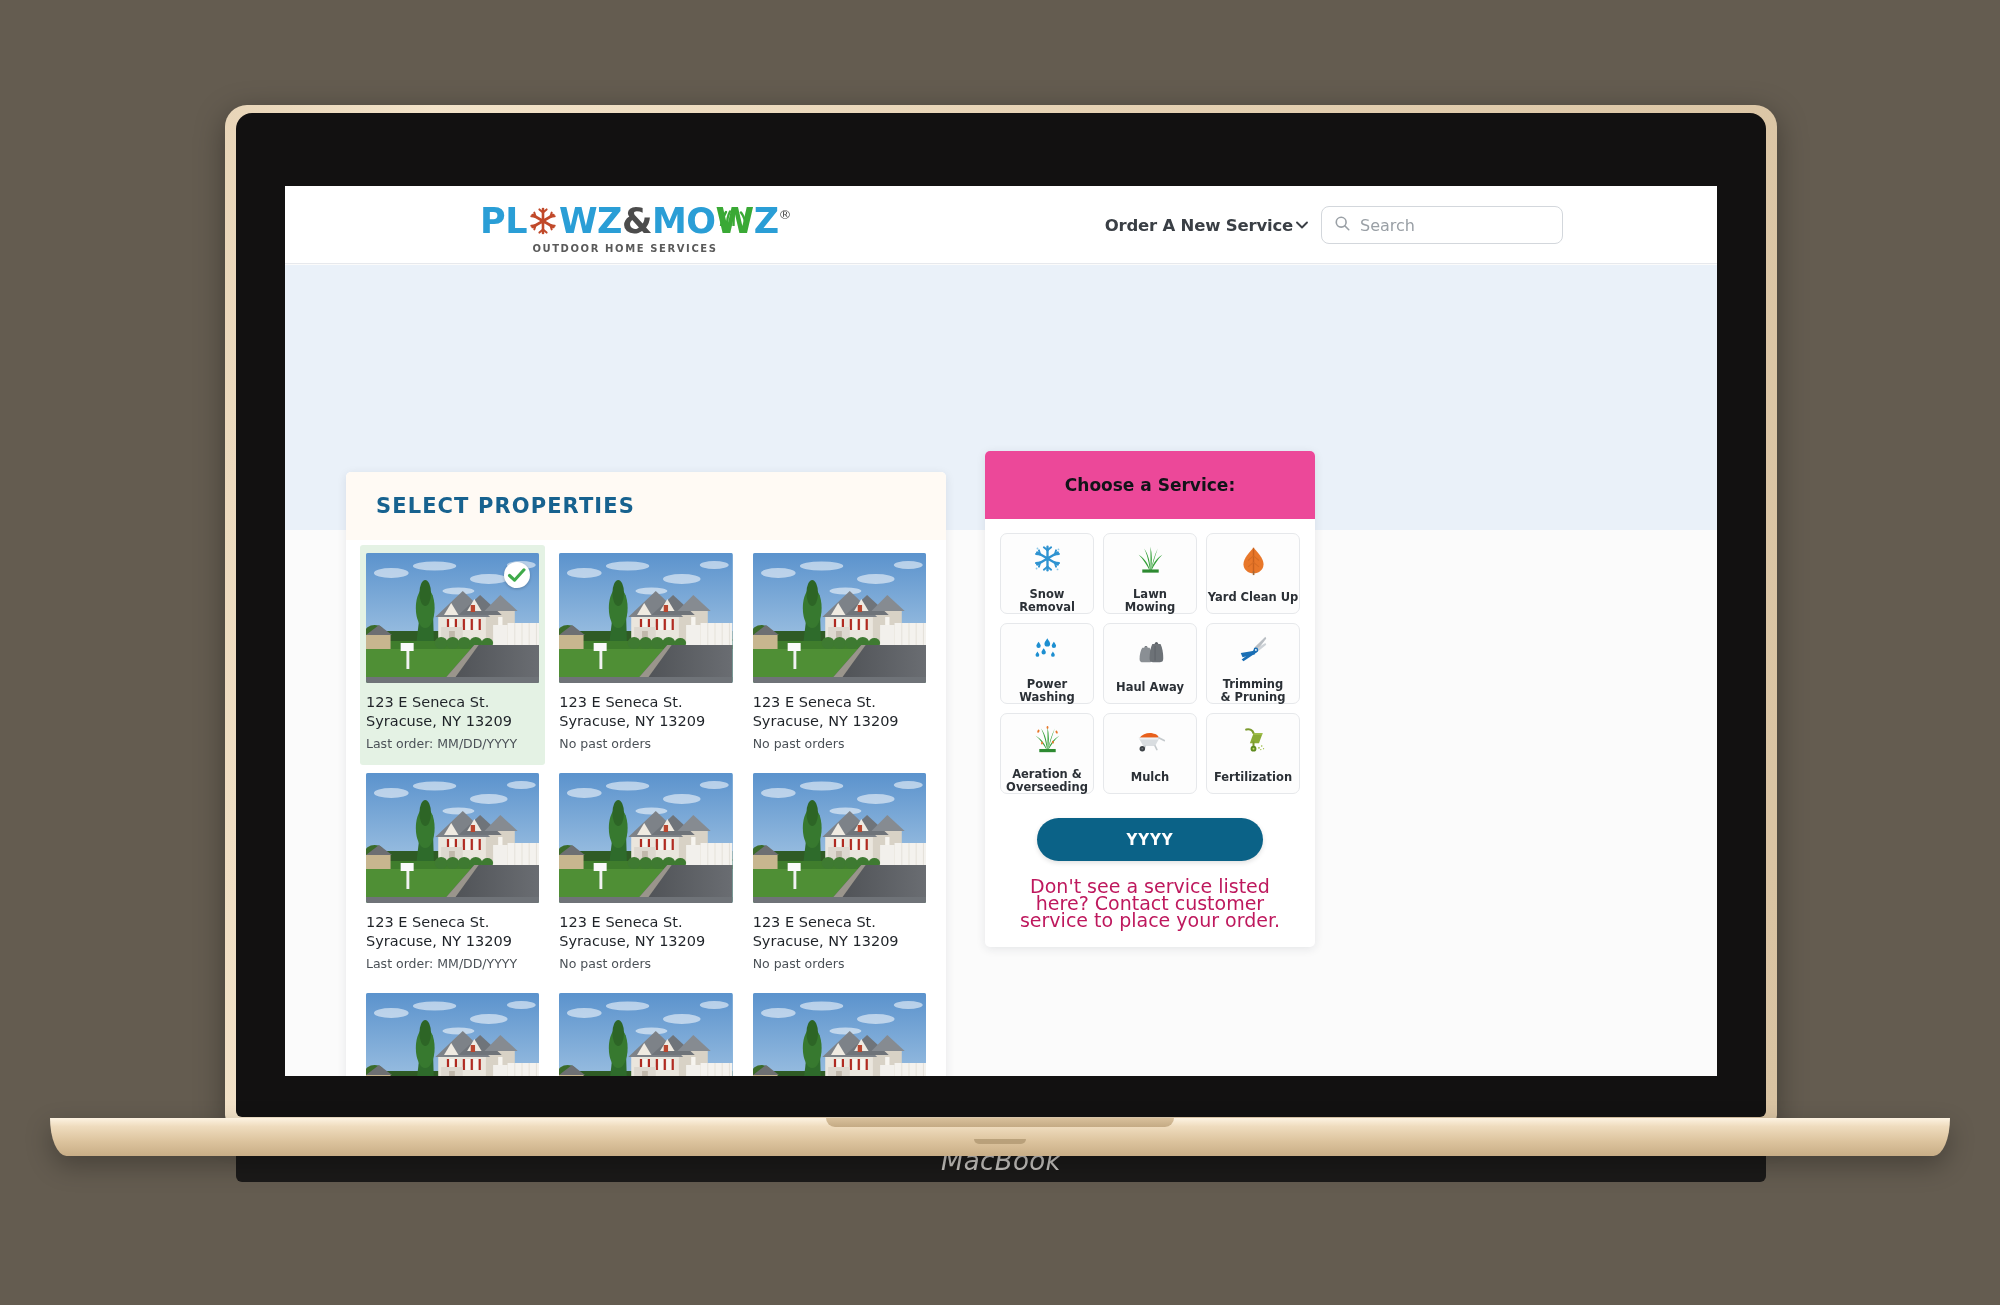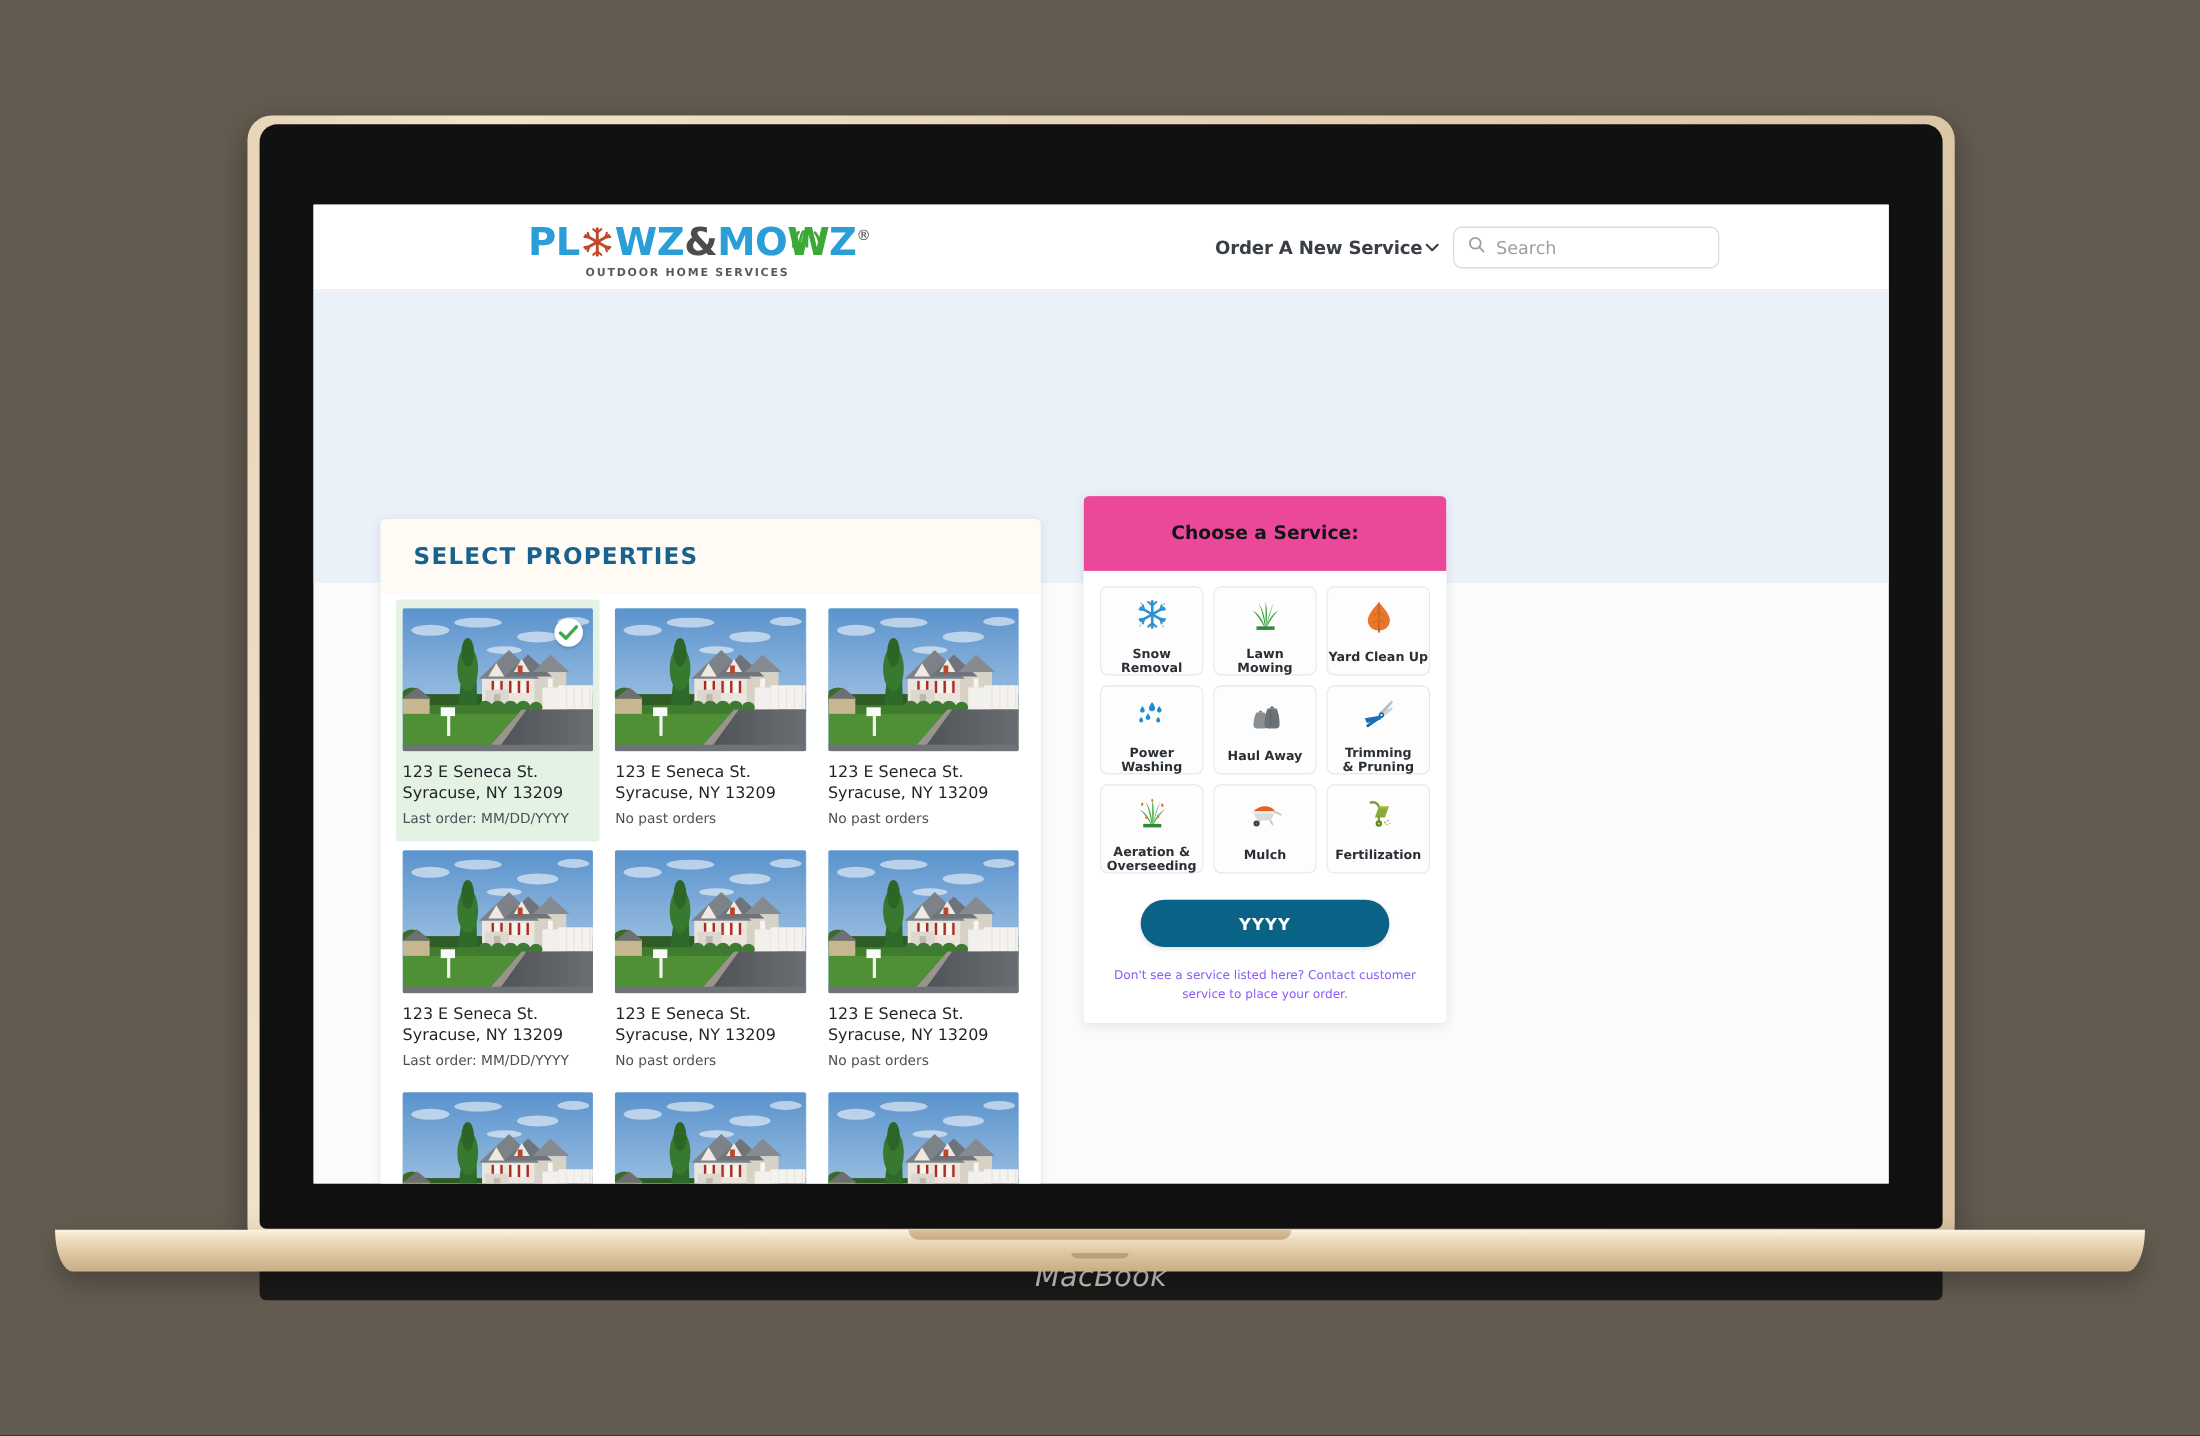--- a/index.html
+++ b/index.html
@@ -186,21 +186,21 @@
     text-align: center; line-height: 13px; font-family:"DejaVu Sans", sans-serif;
   }
   .next-btn {
     margin: 24px auto 0 auto; width: 226px; height: 43px; background: #0b6287;
     border-radius: 22px; color: #fff; font-weight: bold; font-size: 15px;
     letter-spacing: .9px; display:flex; align-items:center; justify-content:center;
     font-family:"DejaVu Sans", sans-serif; border:none; cursor:pointer;
     box-shadow: 0 2px 5px rgba(0,0,0,.12);
   }
   .svc-foot {
-    margin: 17px 26px 0 26px; text-align: center; font-size: 11px; color: #8b5cf6;
+    margin: 17px 26px 0 26px; text-align: center; font-size: 19px; color: #be185d;
     line-height: 17px; font-family:"DejaVu Sans", sans-serif;
   }
 </style>
 </head>
 <body>
 
 <div id="laptop">
   <div class="lid"></div>
   <div class="bezel"></div>
 

